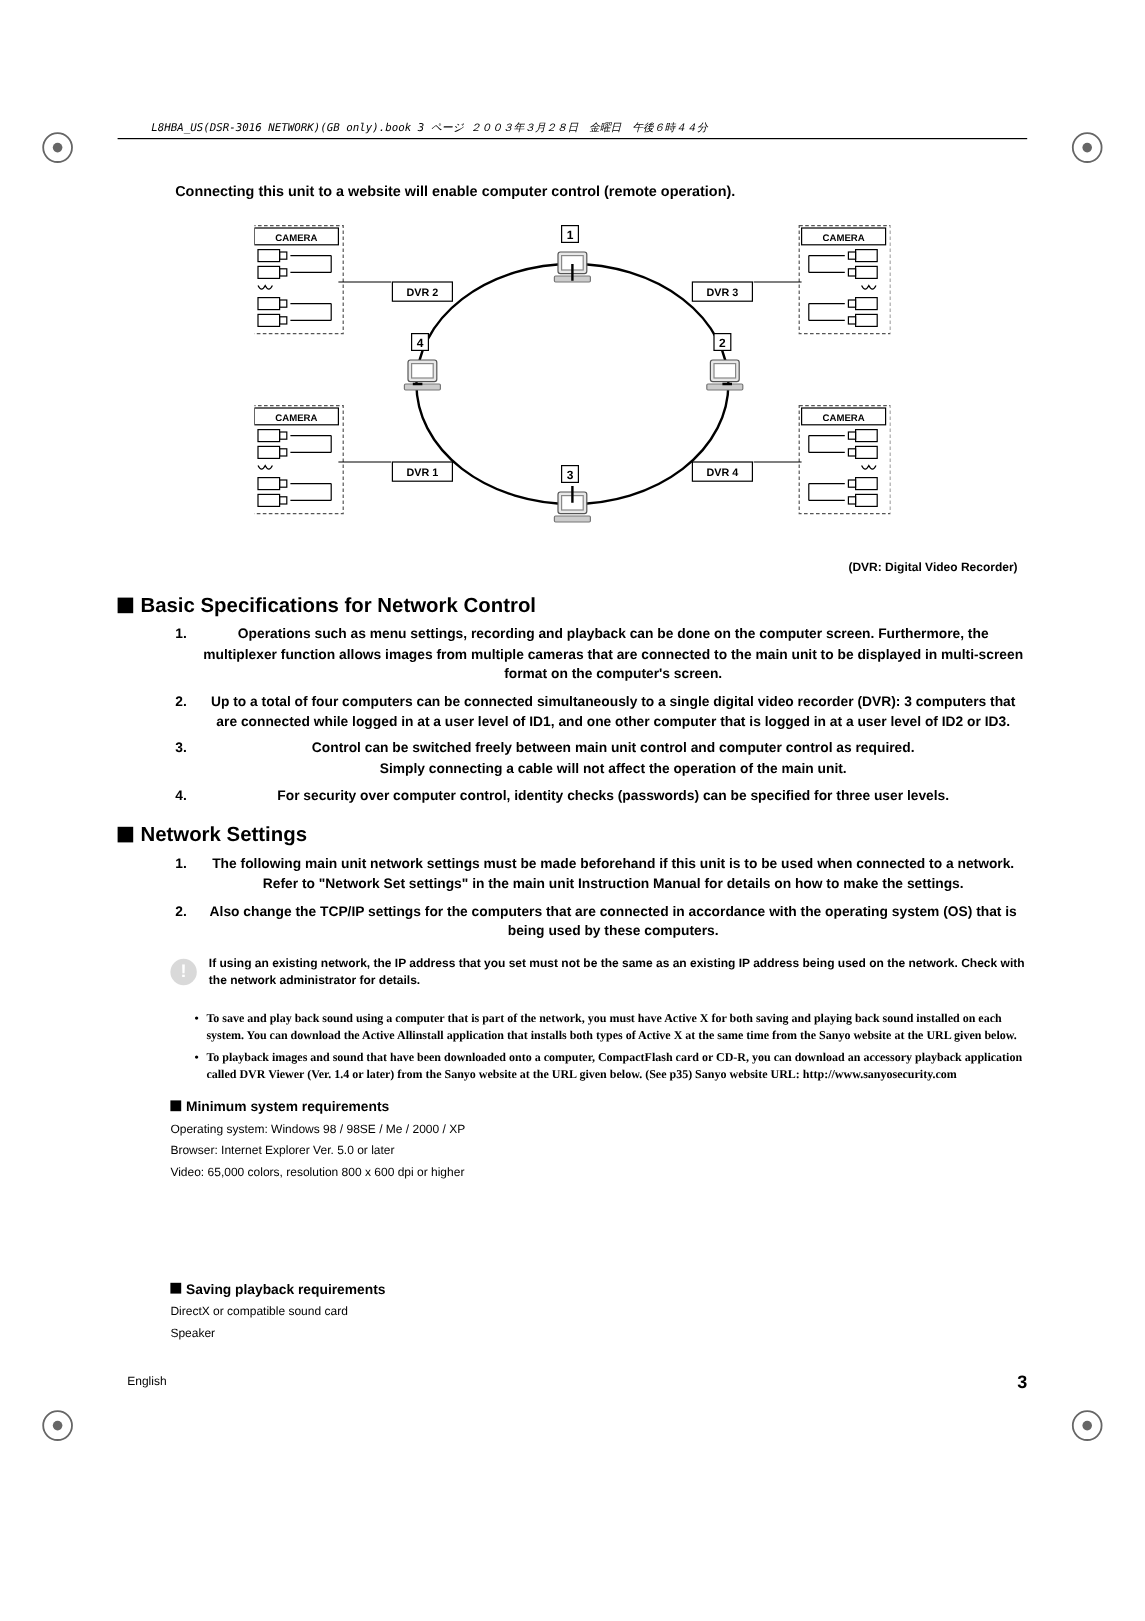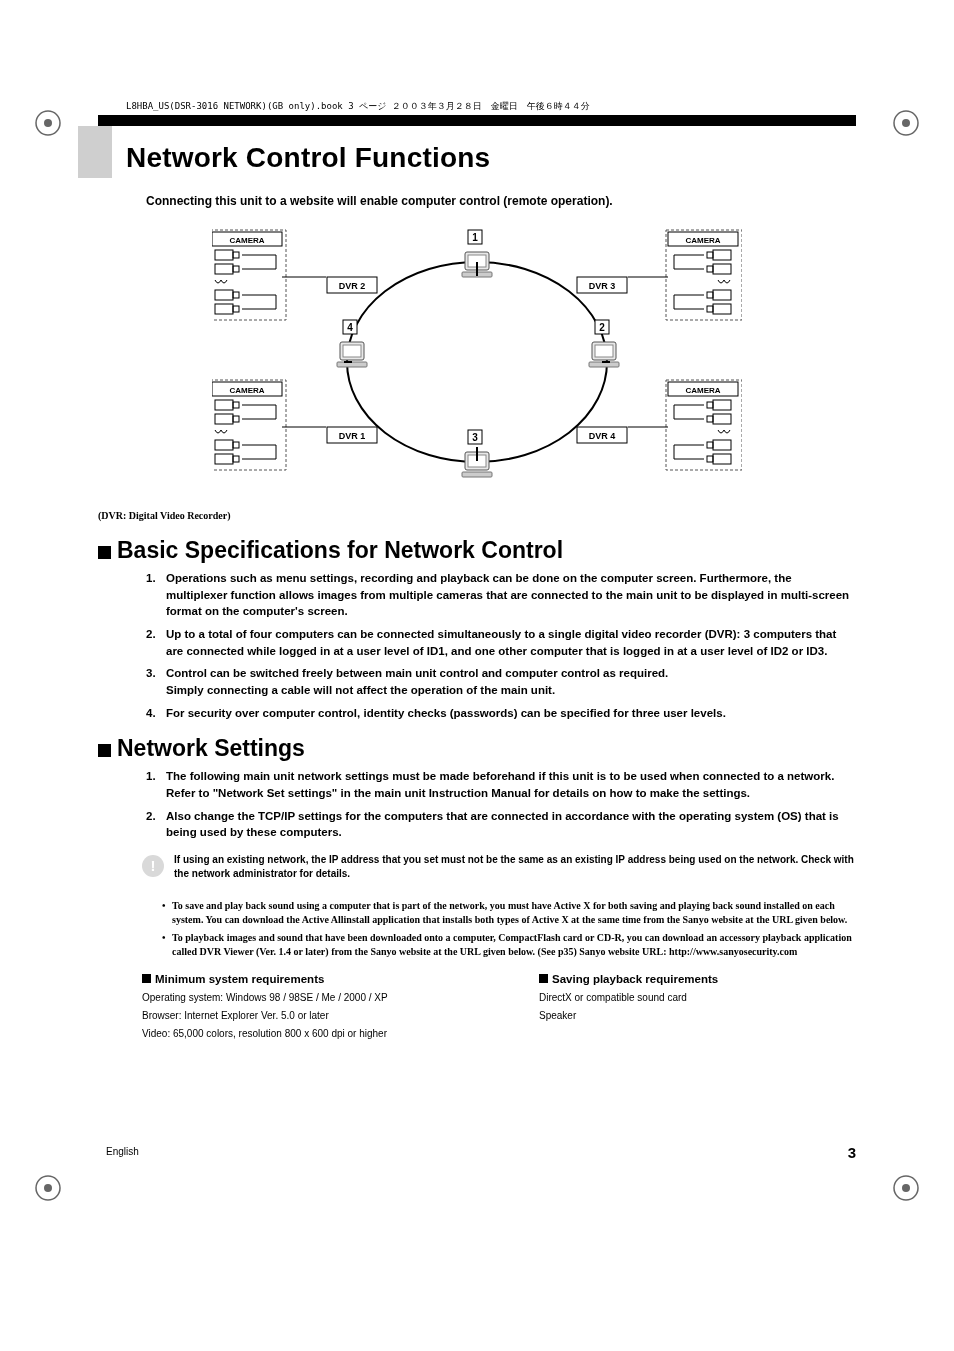--- a/index.html
+++ b/index.html
@@ -20,20 +20,22 @@
     position: absolute;
     width: 36px;
     height: 36px;
   }
   .regmark svg { width: 36px; height: 36px; }
   .header-line {
     font-size: 9px;
     font-family: "MS Gothic", monospace;
     border-bottom: 1px solid #000;
     padding: 0 0 2px 28px;
+    margin-bottom: 36px;
+    font-style: italic;
   }
   .title-bar {
     height: 54px;
     position: relative;
     margin-bottom: 24px;
   }
   .title-bar .black {
     position: absolute;
     left: 0; right: 0; top: 0;
     height: 10px;
@@ -60,43 +62,44 @@
     font-size: 12px;
     font-weight: bold;
     margin: 0 0 14px 48px;
   }
   .diagram-wrap {
     width: 530px;
     margin: 0 auto 8px auto;
   }
   .diagram-wrap svg { display: block; }
   .caption-right {
+    text-align: right;
     font-size: 10px;
     font-weight: bold;
     margin: 4px 0 16px 0;
     padding-right: 8px;
-    font-family: Liberation Serif, serif;
   }
   h2 {
-    font-size: 23px;
+    font-size: 17px;
     font-weight: 900;
     margin: 14px 0 6px 0;
   }
   h2 .sq {
     display: inline-block;
     width: 13px; height: 13px;
     background: #000;
     margin-right: 6px;
     vertical-align: -1px;
   }
   ol.spec {
     margin: 0 0 12px 0;
     padding: 0 0 0 48px;
     list-style: none;
     counter-reset: item;
+    text-align: center;
   }
   ol.spec > li {
     counter-increment: item;
     font-size: 11.5px;
     font-weight: bold;
     line-height: 1.45;
     margin-bottom: 6px;
     position: relative;
     padding-left: 20px;
   }
@@ -156,20 +159,21 @@
   }
   ul.bullets > li::before {
     content: "•";
     position: absolute;
     left: 0;
   }
   .req-cols {
     display: flex;
     margin-left: 44px;
     gap: 80px;
+    flex-direction: column;
   }
   .req-col { flex: 1; }
   .req-col h3 {
     font-size: 11.5px;
     font-weight: bold;
     margin: 0 0 6px 0;
   }
   .req-col h3 .sq2 {
     display: inline-block;
     width: 9px; height: 9px;
@@ -226,25 +230,20 @@
   </div>
   <div class="regmark" style="right:30px;bottom:145px;">
     <svg viewBox="0 0 36 36">
         <circle cx="18" cy="18" r="12" fill="none" stroke="#666" stroke-width="1.5"></circle>
         <circle cx="18" cy="18" r="4" fill="#666"></circle>
       </svg>
   </div>
 
   <div class="header-line">L8HBA_US(DSR-3016 NETWORK)(GB only).book  3 ページ  ２００３年３月２８日　金曜日　午後６時４４分</div>
 
-  <div class="title-bar">
-    <div class="black"></div>
-    <div class="grey"></div>
-    <h1>Network Control Functions</h1>
-  </div>
 
   <p class="intro">Connecting this unit to a website will enable computer control (remote operation).</p>
 
   <div class="diagram-wrap">
     <svg viewBox="0 0 530 280" width="530" height="280">
       <defs>
         <g id="camgroup">
           <rect x="0" y="0" width="70" height="14" fill="#fff" stroke="#000"></rect>
           <g transform="translate(3,18)">
               <rect x="0" y="0" width="18" height="10" fill="none" stroke="#000"></rect>

